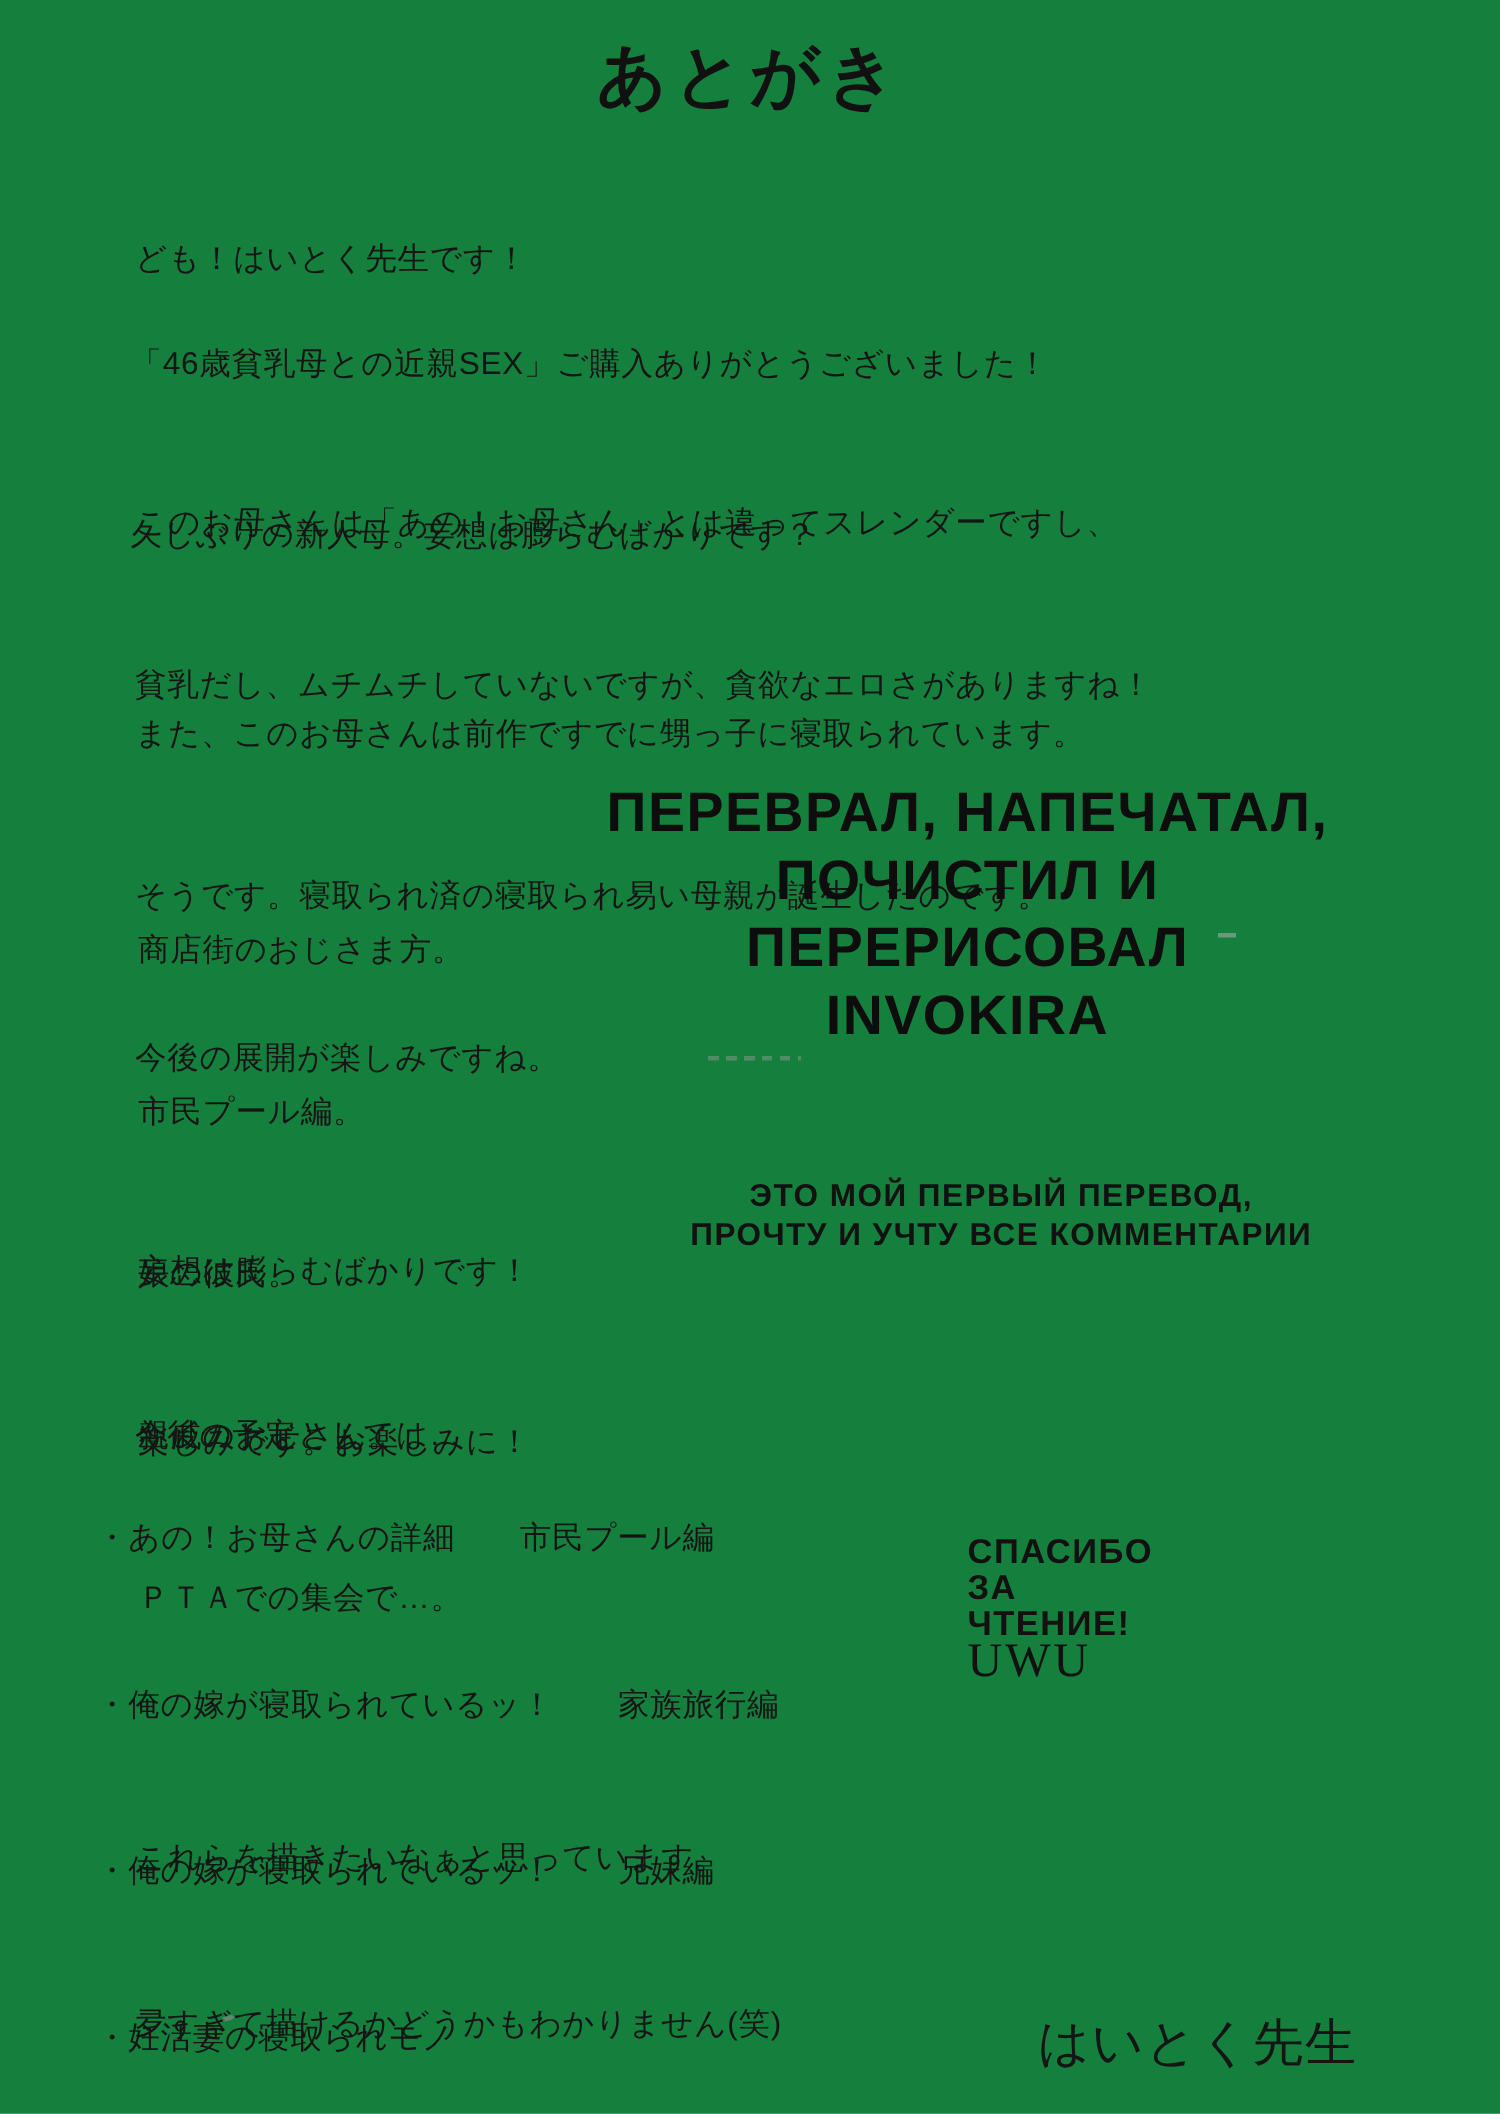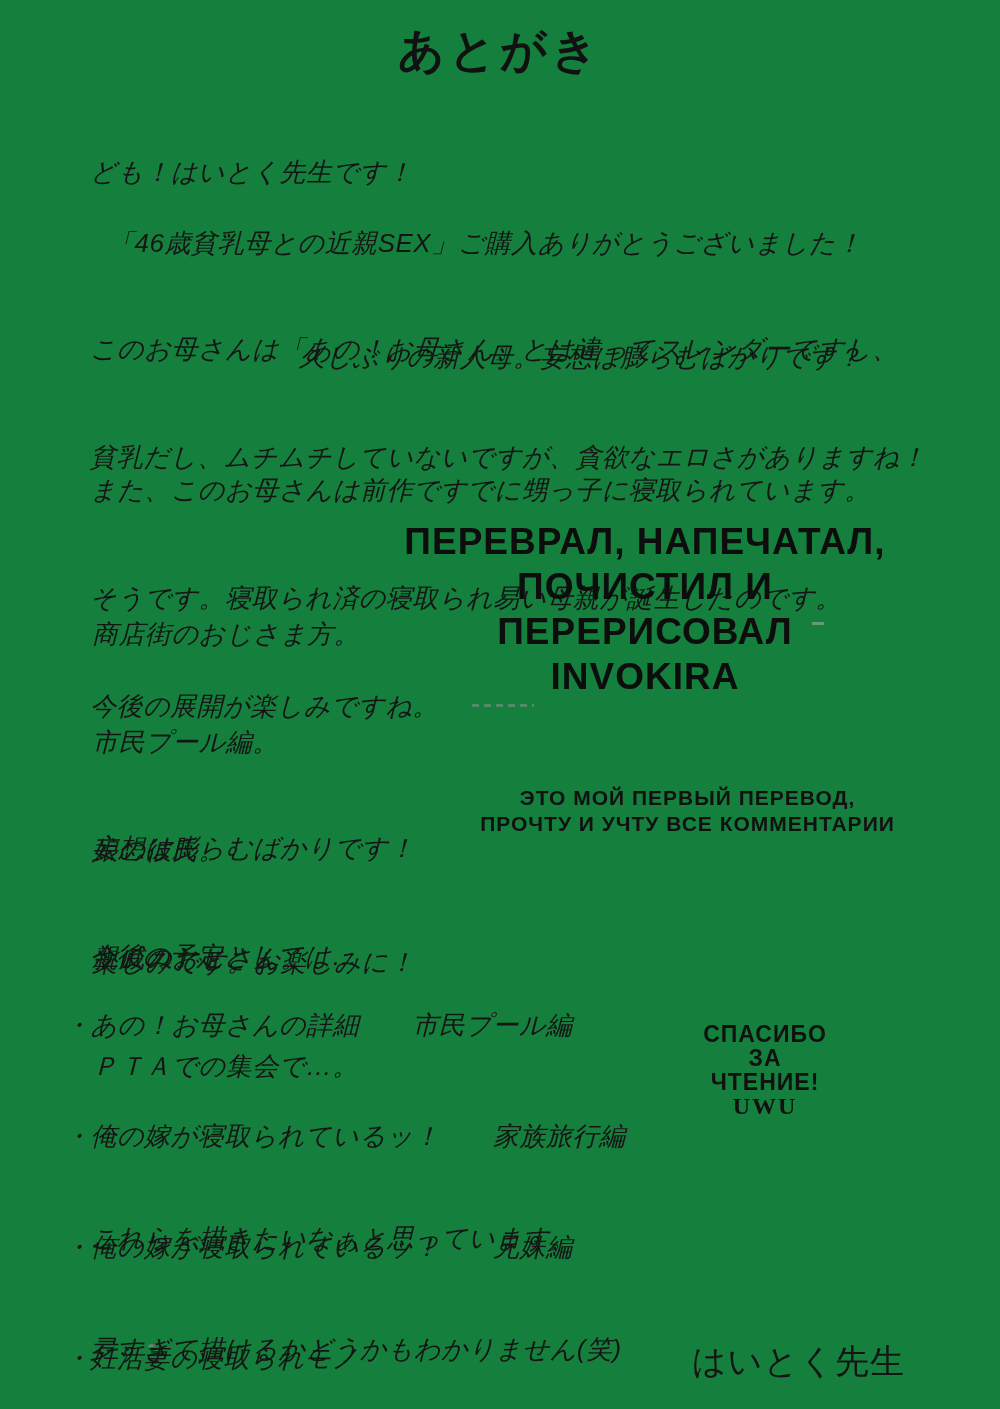--- a/index.html
+++ b/index.html
@@ -21,67 +21,66 @@
     top: 20px;
     left: 0;
     width: 1000px;
     text-align: center;
     font-size: 46px;
     font-weight: 600;
     letter-spacing: 4px;
     color: #111111;
   }
   .jp {
-    font-size: 26px;
+    font-size: 21px;
     line-height: 37px;
     letter-spacing: 0.5px;
     white-space: pre;
     color: #151515;
-    font-style: italic;
   }
   .jp.tight { line-height: 36px; }
   .jp.thanks-p { line-height: 38px; }
   .ru-credit {
     left: 345px;
     top: 519px;
     width: 600px;
     text-align: center;
     font-size: 37px;
     font-weight: bold;
     line-height: 45px;
     letter-spacing: 1px;
     color: #0d0d0d;
   }
   .ru-note {
-    left: 415px;
+    left: 395px;
     top: 785px;
     width: 545px;
     text-align: center;
     font-size: 21px;
     font-weight: bold;
     line-height: 26px;
     letter-spacing: 1px;
     color: #111111;
   }
   .ru-thanks {
     left: 645px;
     top: 1023px;
     width: 240px;
-    text-align: center;
+    text-align: left;
     font-size: 23px;
     font-weight: bold;
     line-height: 23px;
     letter-spacing: 1px;
     color: #111111;
   }
   .ru-thanks .line { margin-bottom: 1px; }
   .uwu {
     font-family: "Liberation Serif", "DejaVu Serif", serif;
-    font-size: 24px;
-    font-weight: 700;
+    font-size: 32px;
+    font-weight: 400;
     letter-spacing: 2px;
     margin-top: 0px;
   }
   .signature {
     top: 1339px;
     right: 95px;
     font-size: 34px;
     letter-spacing: 1px;
     color: #151515;
   }
@@ -117,21 +116,21 @@
 <body>
 
 <div class="page">
 
   <div class="block title">あとがき</div>
 
   <div class="block jp" style="left:90px; top:80px;">
     <div>ども！はいとく先生です！</div>
   </div>
 
-  <div class="block jp thanks-p" style="left:108px; top:148px;text-align:right;">
+  <div class="block jp thanks-p" style="left:87px; top:148px;">
     <div>「46歳貧乳母との近親SEX」ご購入ありがとうございました！</div>
     <div>久しぶりの新人母。妄想は膨らむばかりです？</div>
   </div>
 
   <div class="block jp tight" style="left:90px; top:259px;">
     <div>このお母さんは「あの！お母さん」とは違ってスレンダーですし、</div>
     <div>貧乳だし、ムチムチしていないですが、貪欲なエロさがありますね！</div>
   </div>
 
   <div class="block jp tight" style="left:90px; top:400px;">

